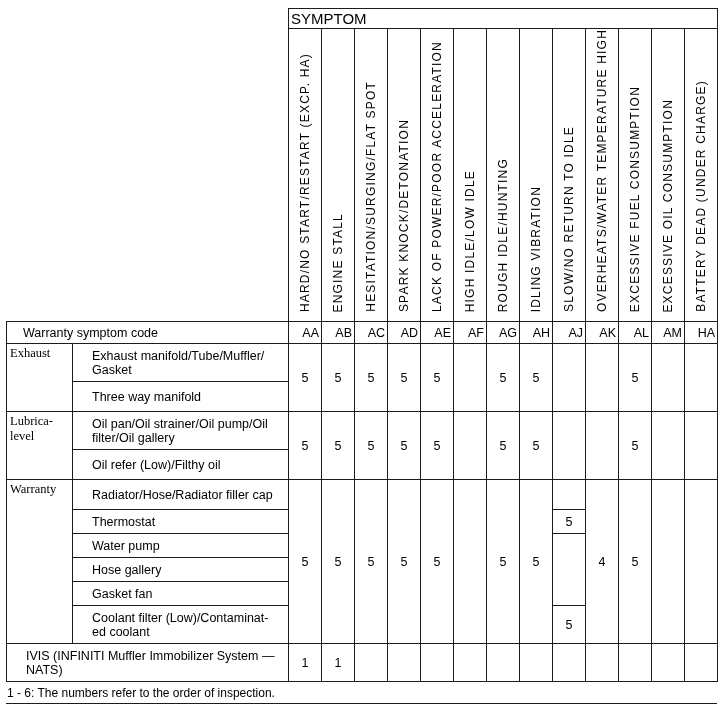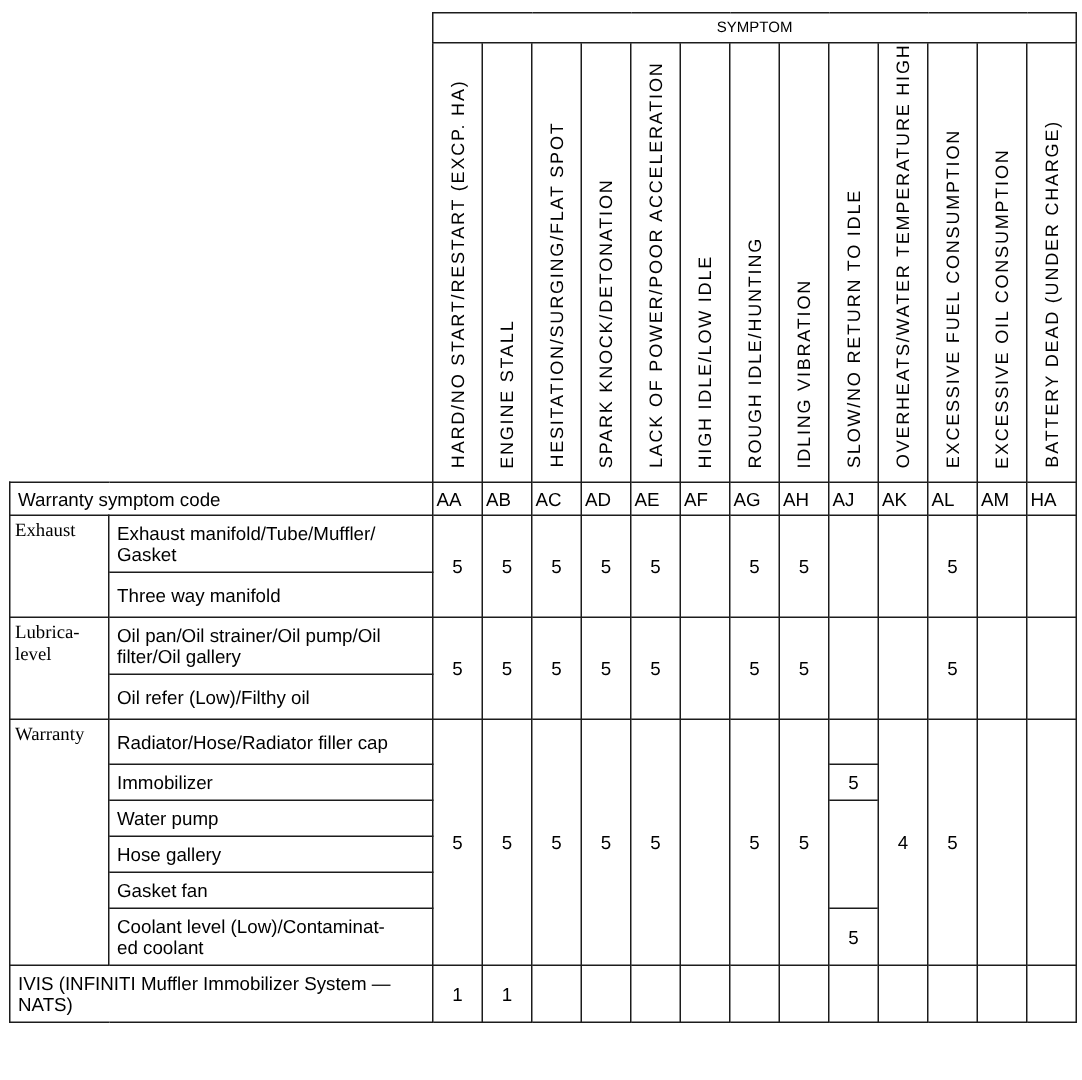--- a/index.html
+++ b/index.html
@@ -25,51 +25,50 @@
     border: 1px solid #1c1c1c;
     font-size: 12.5px;
     padding: 1px 2px;
     overflow: hidden;
     vertical-align: middle;
   }
   td.corner {
     border: none;
   }
   td.symptom-head {
-    text-align: center;
-    font-size: 10px;
+    font-size: 15px;
     margin-left: 44px;
   }
   td.vcell {
     vertical-align: bottom;
     text-align: center;
     padding: 0 0 6px 0;
   }
   .vlabel {
     display: inline-block;
     writing-mode: vertical-rl;
     transform: rotate(180deg);
     white-space: nowrap;
     font-size: 12px;
     letter-spacing: 1.2px;
     line-height: 14px;
   }
   td.warranty {
-    padding-left: 5px;
+    padding-left: 16px;
   }
   td.code {
-    text-align: left;
+    text-align: right;
   }
   td.grp {
     vertical-align: top;
     padding: 2px 3px;
     font-family: Liberation Serif, serif;
   }
   td.item {
-    padding-left: 5px;
+    padding-left: 19px;
   }
   td.val {
     text-align: center;
   }
   .pre {
     white-space: pre-line;
   }
   .note {
     width: 711px;
     font-size: 12px;
@@ -195,35 +194,35 @@
       <td class="val" rowspan="6"></td>
       <td class="val" rowspan="6">5</td>
       <td class="val" rowspan="6">5</td>
       <td class="val"></td>
       <td class="val" rowspan="6">4</td>
       <td class="val" rowspan="6">5</td>
       <td class="val" rowspan="6"></td>
       <td class="val" rowspan="6"></td>
     </tr>
     <tr style="height:24px">
-      <td class="item">Immobilizer</td>
+      <td class="item">Thermostat</td>
       <td class="val">5</td>
     </tr>
     <tr style="height:24px">
       <td class="item">Water pump</td>
       <td class="val" rowspan="3"></td>
     </tr>
     <tr style="height:24px">
       <td class="item">Hose gallery</td>
     </tr>
     <tr style="height:24px">
       <td class="item">Gasket fan</td>
     </tr>
     <tr style="height:38px">
-      <td class="item pre">Coolant level (Low)/Contaminat-
+      <td class="item pre">Coolant filter (Low)/Contaminat-
 ed coolant</td>
       <td class="val">5</td>
     </tr>
 
     <tr style="height:38px">
       <td class="item pre" colspan="2">IVIS (INFINITI Muffler Immobilizer System —
 NATS)</td>
       <td class="val">1</td>
       <td class="val">1</td>
       <td class="val"></td>
@@ -234,13 +233,14 @@
       <td class="val"></td>
       <td class="val"></td>
       <td class="val"></td>
       <td class="val"></td>
       <td class="val"></td>
       <td class="val"></td>
     </tr>
   </tbody>
     </table>
 
+  <div class="note">1 - 6: The numbers refer to the order of inspection.</div>
 </div>
 
 </body></html>

